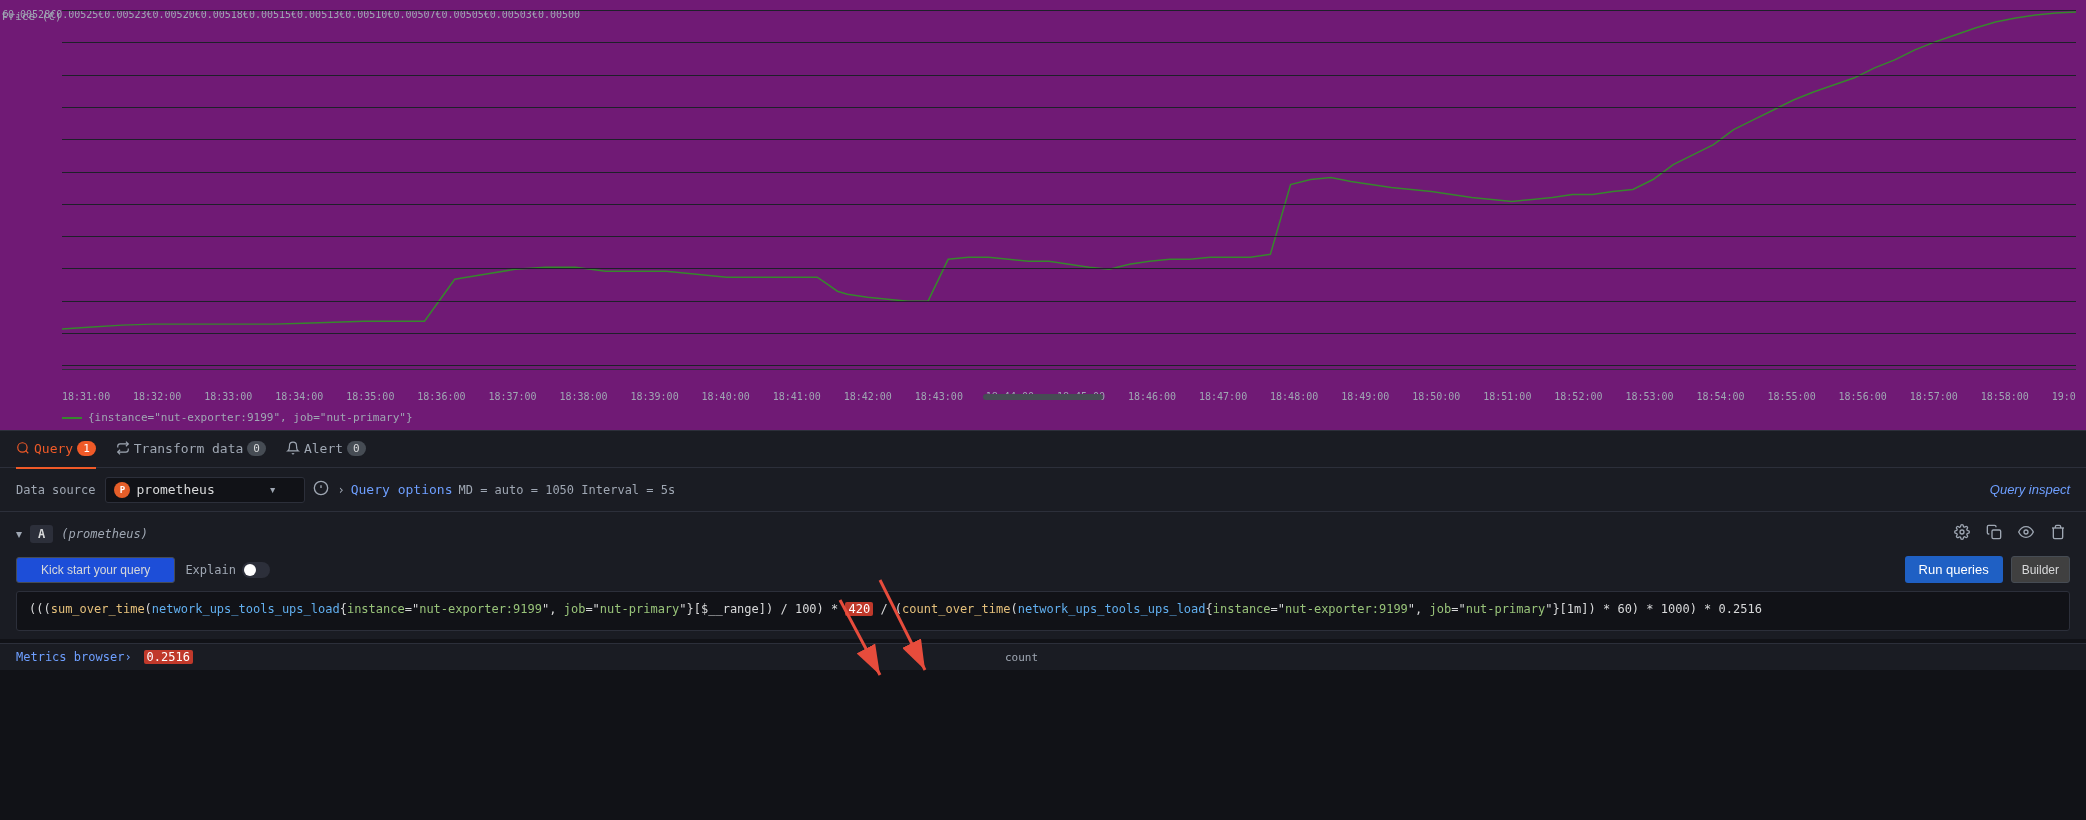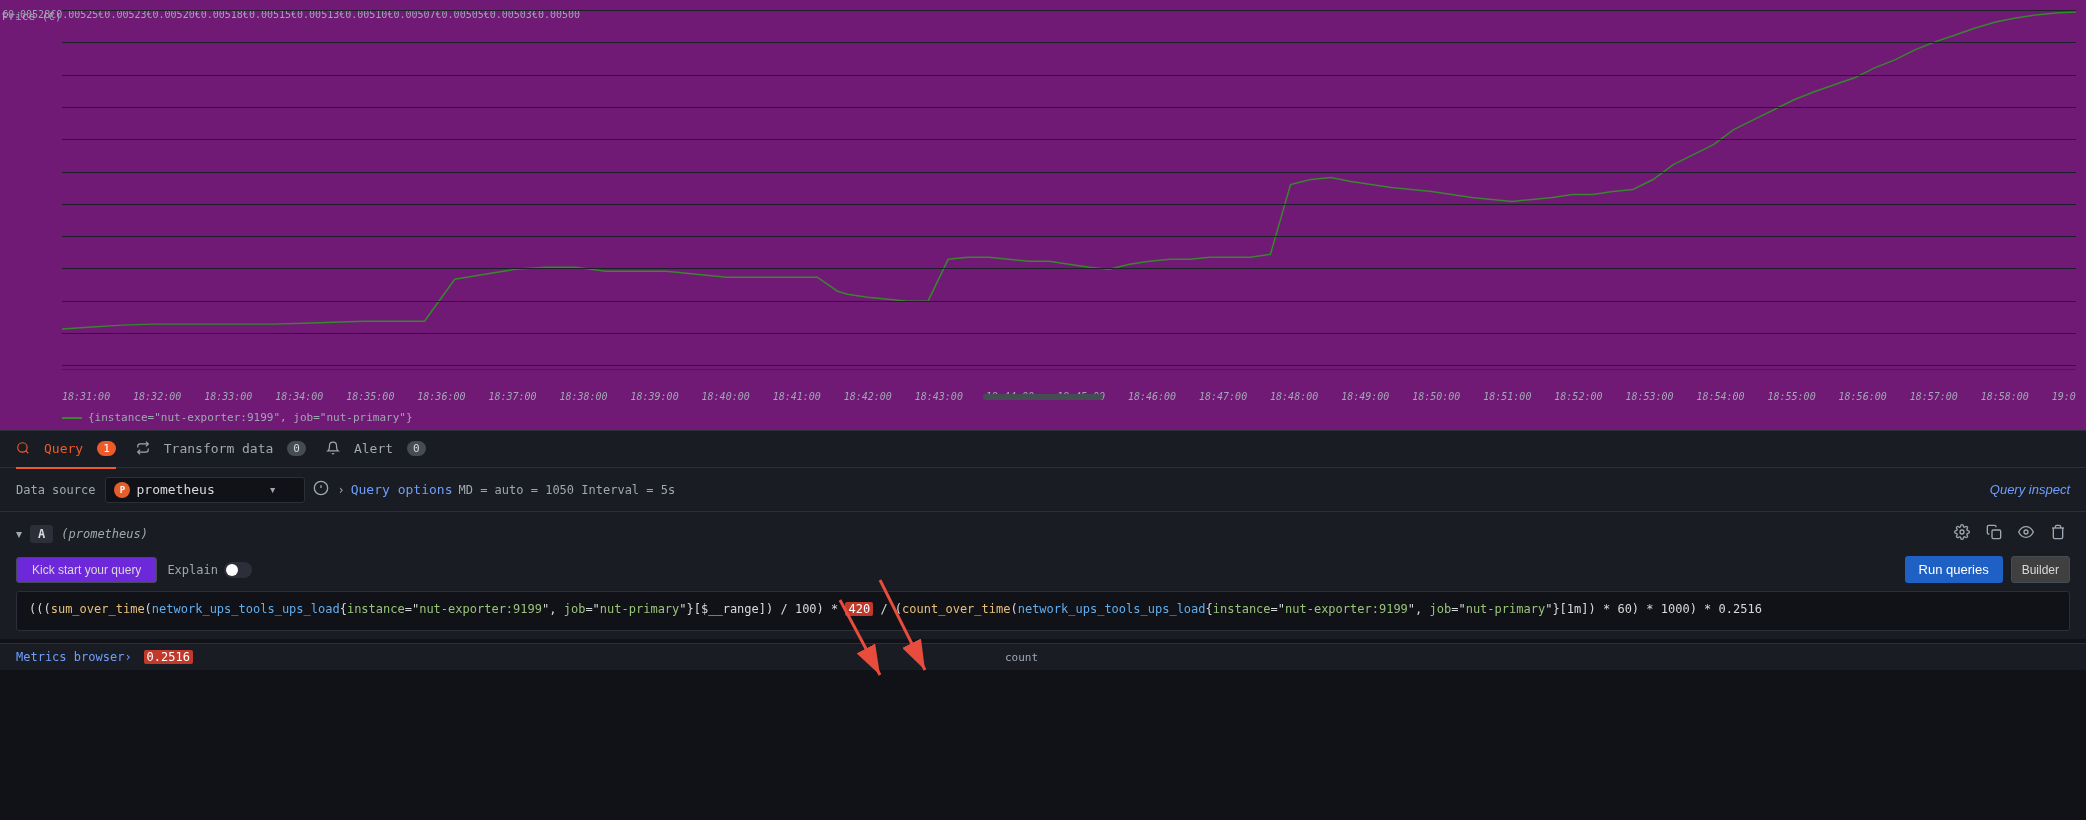--- a/index.html
+++ b/index.html
@@ -79,21 +79,21 @@
       display: flex;
       align-items: center;
       padding: 0 16px;
       height: 38px;
       gap: 20px;
     }
 
     .tab-item {
       display: flex;
       align-items: center;
-      gap: 14px;
+      gap: 4px;
       cursor: pointer;
       padding: 11px 0;
       font-size: 13px;
       color: #9fa7b3;
       border-bottom: 2px solid transparent;
       white-space: nowrap;
     }
 
     .tab-item.active {
       color: #f05a28;
@@ -239,26 +239,26 @@
     .action-icon-btn {
       background: none;
       border: none;
       color: #9fa7b3;
       cursor: pointer;
       font-size: 16px;
       padding: 4px;
     }
 
     .kick-start-btn {
-      background: #6d28d9;
+      background: #1d4ed8;
       border: 1px solid #464c54;
       border-radius: 3px;
       color: #d8d9da;
       font-size: 12px;
-      padding: 5px 15px;
+      padding: 5px 24px;
       cursor: pointer;
     }
 
     .explain-toggle {
       display: flex;
       align-items: center;
       gap: 6px;
       color: #9fa7b3;
       font-size: 12px;
     }
@@ -492,21 +492,21 @@
           1900,18
           1920,12
           1940,8
           1960,5
           1980,3
           2000,2
         "></polyline>
     </svg>
   </div>
 
-  <div style="position:absolute;bottom:28px;left:62px;right:10px;display:flex;justify-content:space-between;font-style:italic;">
+  <div style="position:absolute;bottom:28px;left:62px;right:10px;display:flex;justify-content:space-between;">
     <span class="x-tick">18:31:00</span>
     <span class="x-tick">18:32:00</span>
     <span class="x-tick">18:33:00</span>
     <span class="x-tick">18:34:00</span>
     <span class="x-tick">18:35:00</span>
     <span class="x-tick">18:36:00</span>
     <span class="x-tick">18:37:00</span>
     <span class="x-tick">18:38:00</span>
     <span class="x-tick">18:39:00</span>
     <span class="x-tick">18:40:00</span>

